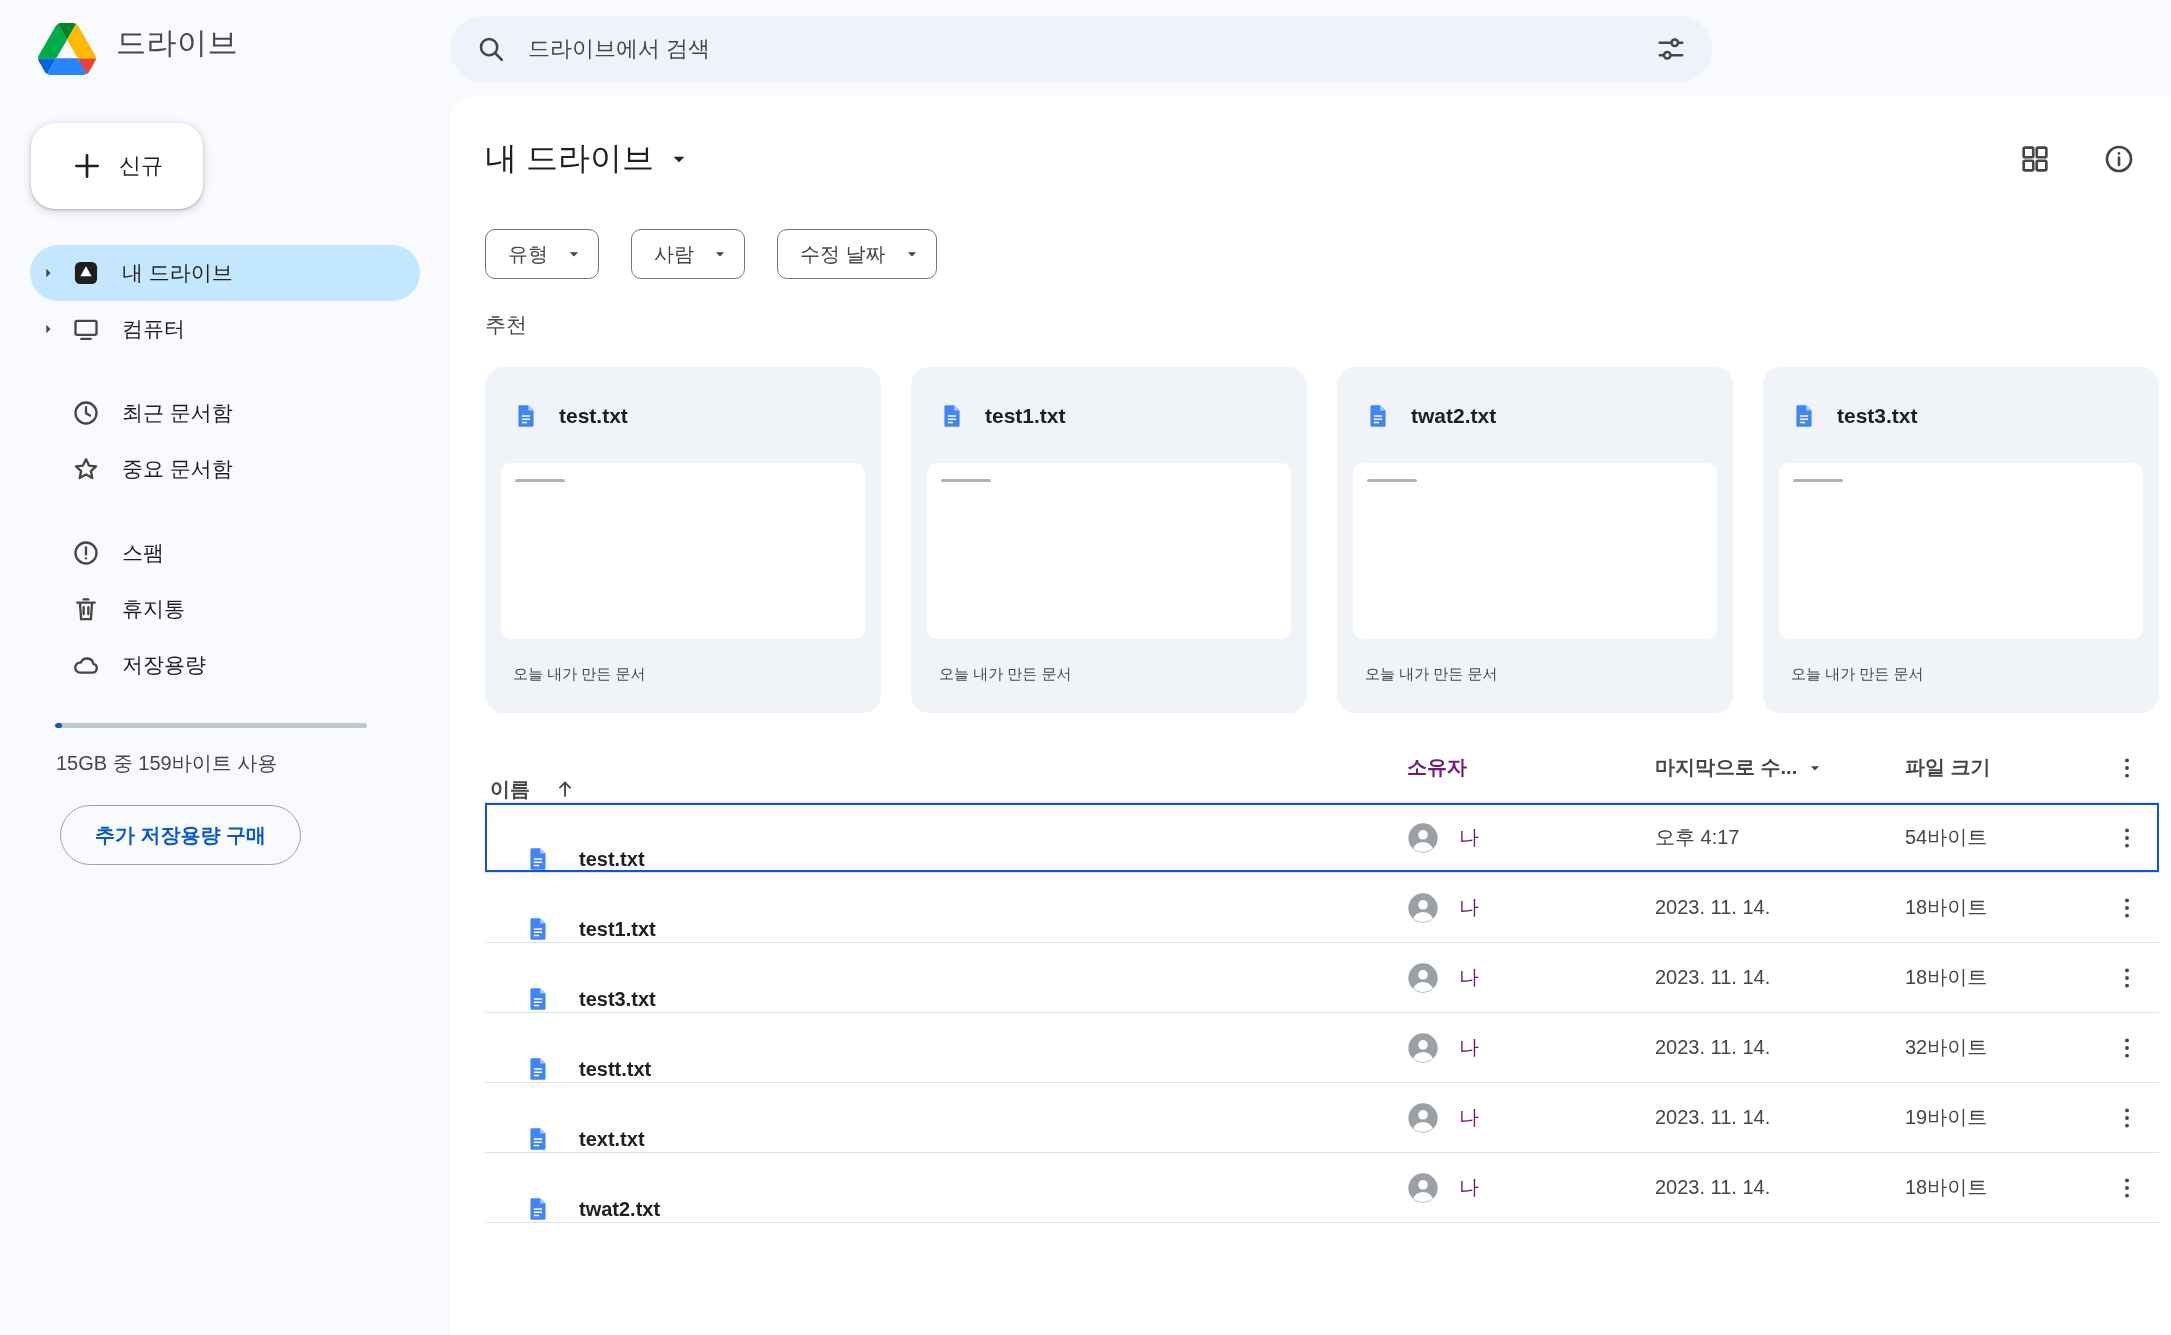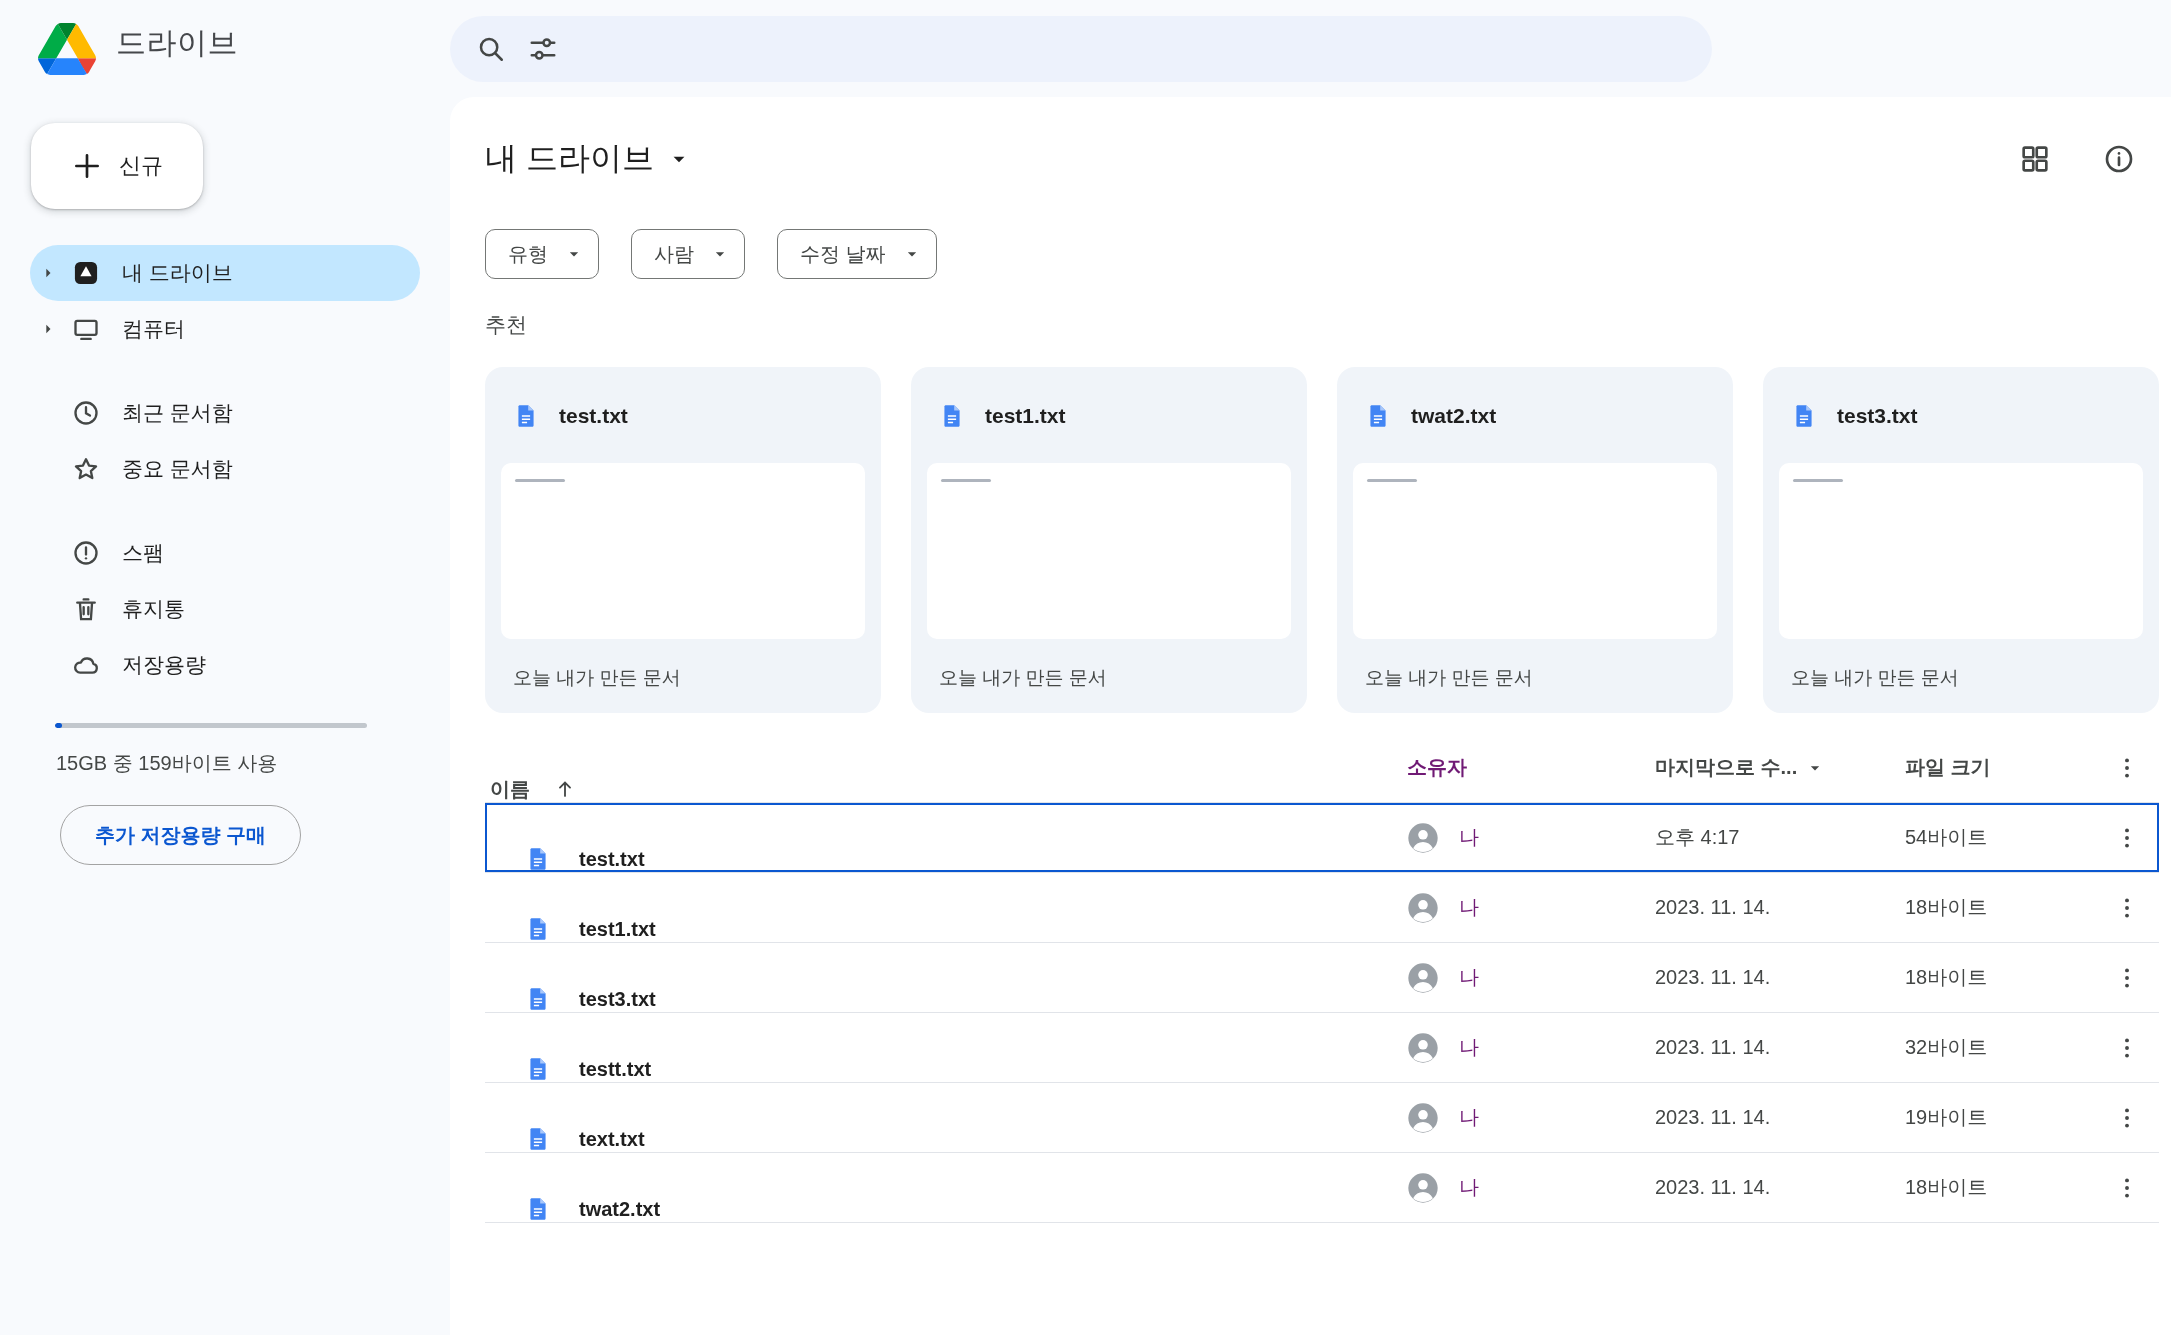--- a/index.html
+++ b/index.html
@@ -85,21 +85,21 @@
   .suggested-heading { margin-top:32px; font-size:21px; color:#444746; }
 
   .cards { display:grid; grid-template-columns:repeat(4,1fr); gap:30px; margin-top:28px; }
   .card { background:#f0f4f9; border-radius:18px; height:346px; overflow:hidden; }
   .card-head { display:flex; align-items:center; gap:20px; padding:36px 28px 34px 28px; }
   .card-head .ficon svg { width:26px; height:26px; }
   .card-name { font-size:21px; font-weight:bold; color:#1f1f1f; }
   .card-preview { margin:0 16px; height:176px; background:#ffffff; border-radius:10px; padding:16px 14px; }
   .mini-line { height:3px; background:#aeb4bd; border-radius:2px; }
   .mini-line.l1 { width:50px; }
-  .card-caption { padding:26px 28px 0 28px; font-size:19px; color:#444746; }
+  .card-caption { padding:26px 28px 0 28px; font-size:15px; color:#444746; }
 
   
   .table { margin-top:20px; }
   .t-head, .t-row { display:flex; align-items:center; height:70px; border-bottom:1px solid #e1e4e9; }
   .t-head { font-size:20px; color:#444746; font-weight:bold; }
   .t-row { font-size:20px; }
   .t-row.selected { box-shadow:inset 0 0 0 2px #0b57d0; }
   .col-name { flex:1; display:flex; align-items:center; min-width:0;margin-top:43px; }
   .t-head .col-name { padding-left:5px; gap:24px; }
   .t-row .col-name { padding-left:40px; gap:28px; }
@@ -132,20 +132,21 @@
     <span class="brand-title">드라이브</span>
   </div>
 
   <div class="searchbar">
     <span class="sicon clickable">
       <svg viewBox="0 0 24 24" fill="none" stroke="#444746" stroke-width="2" stroke-linecap="round">
         <circle cx="10.5" cy="10.5" r="6.5"></circle>
           <path d="m15.6 15.6 5 5"></path>
       </svg>
     </span>
+    <input class="search-input" type="text" placeholder="드라이브에서 검색" style="">
     <span class="sicon clickable">
       <svg viewBox="0 0 24 24" fill="none" stroke="#444746" stroke-width="2" stroke-linecap="round">
         <path d="M3 7h9M18.5 7H21M3 17h3M12 17h9"></path>
         <circle cx="15" cy="7" r="2.6"></circle>
           <circle cx="9" cy="17" r="2.6"></circle>
       </svg>
     </span>
   </div>
 </header>
 

